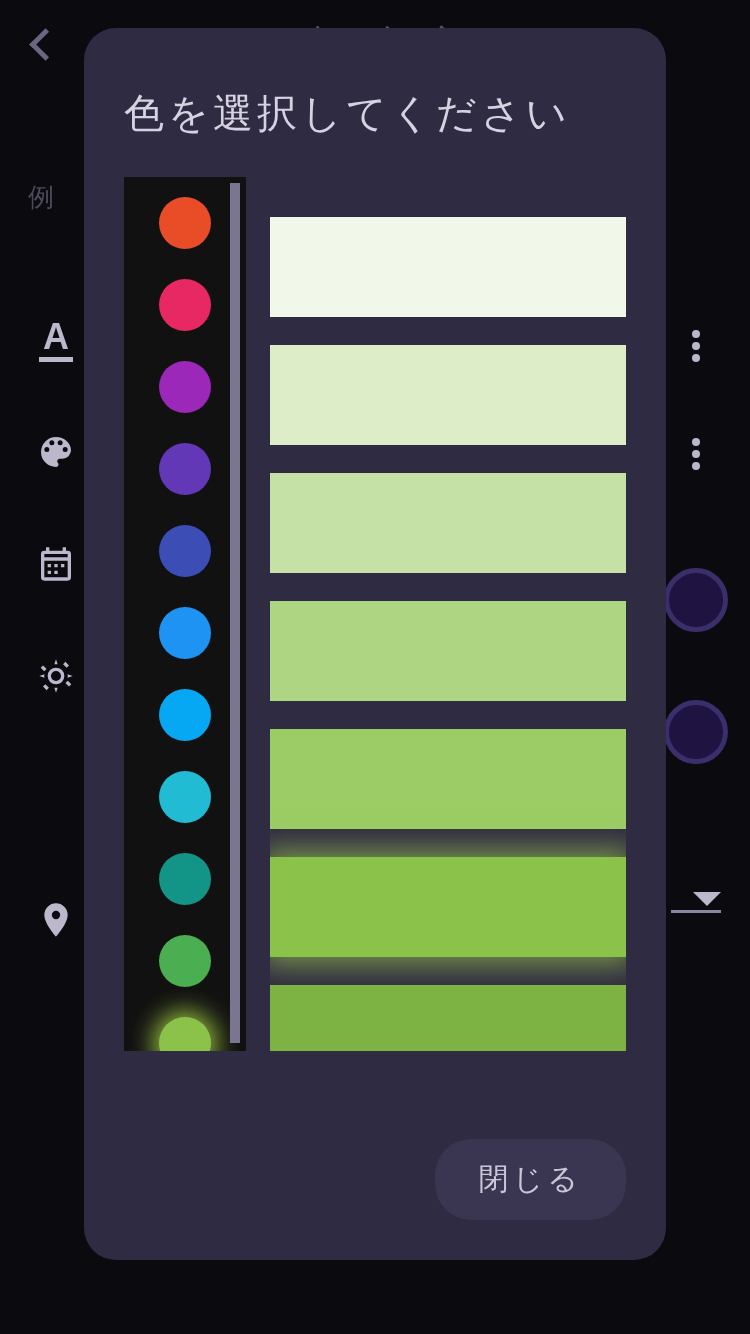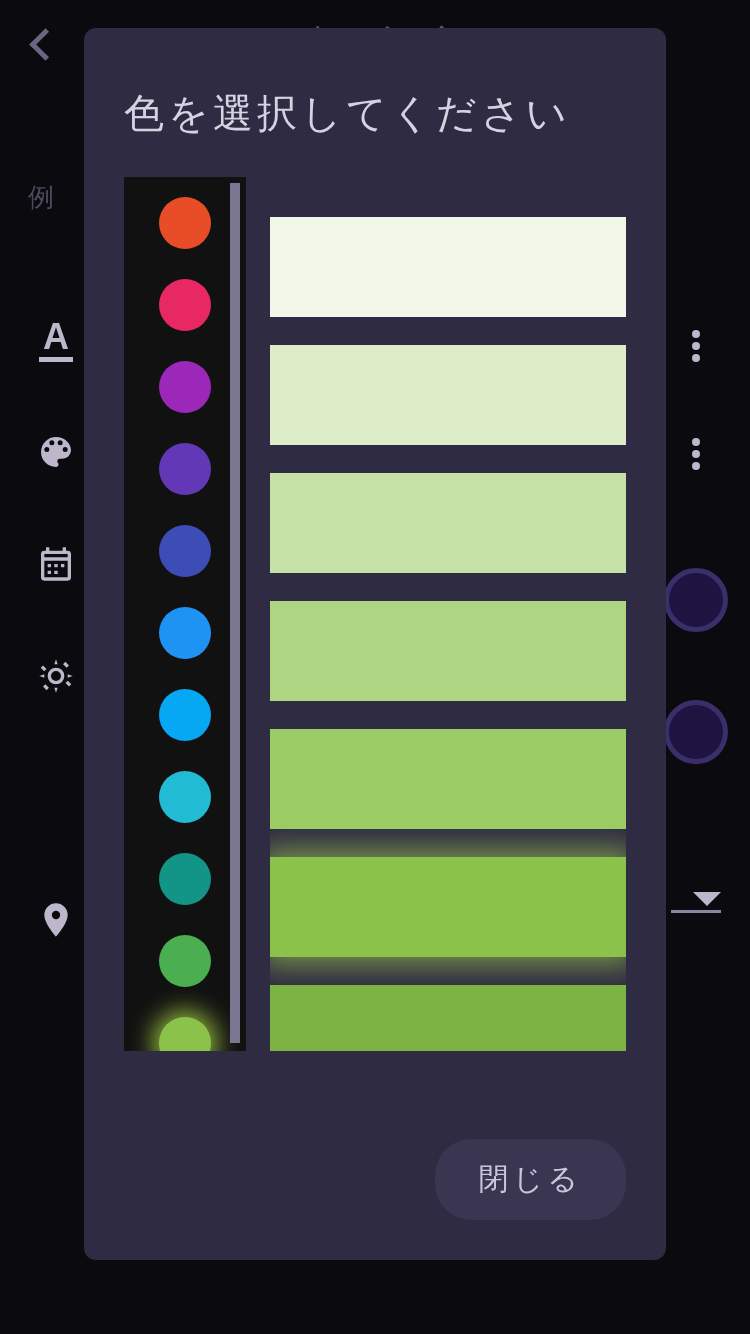--- a/index.html
+++ b/index.html
@@ -101,21 +101,21 @@
   }
 
   
   .modal {
     position: absolute;
     top: 28px;
     left: 84px;
     width: 582px;
     height: 1232px;
     background: #2f2b42;
-    border-radius: 12px;
+    border-radius: 32px;
     padding: 58px 40px 40px 40px;
     display: flex; flex-direction: column;
   }
   .modal-title {
     font-size: 40px;
     color: #d7d2e2;
     letter-spacing: 4px;
     font-weight: 400;
     margin-bottom: 36px;
   }

